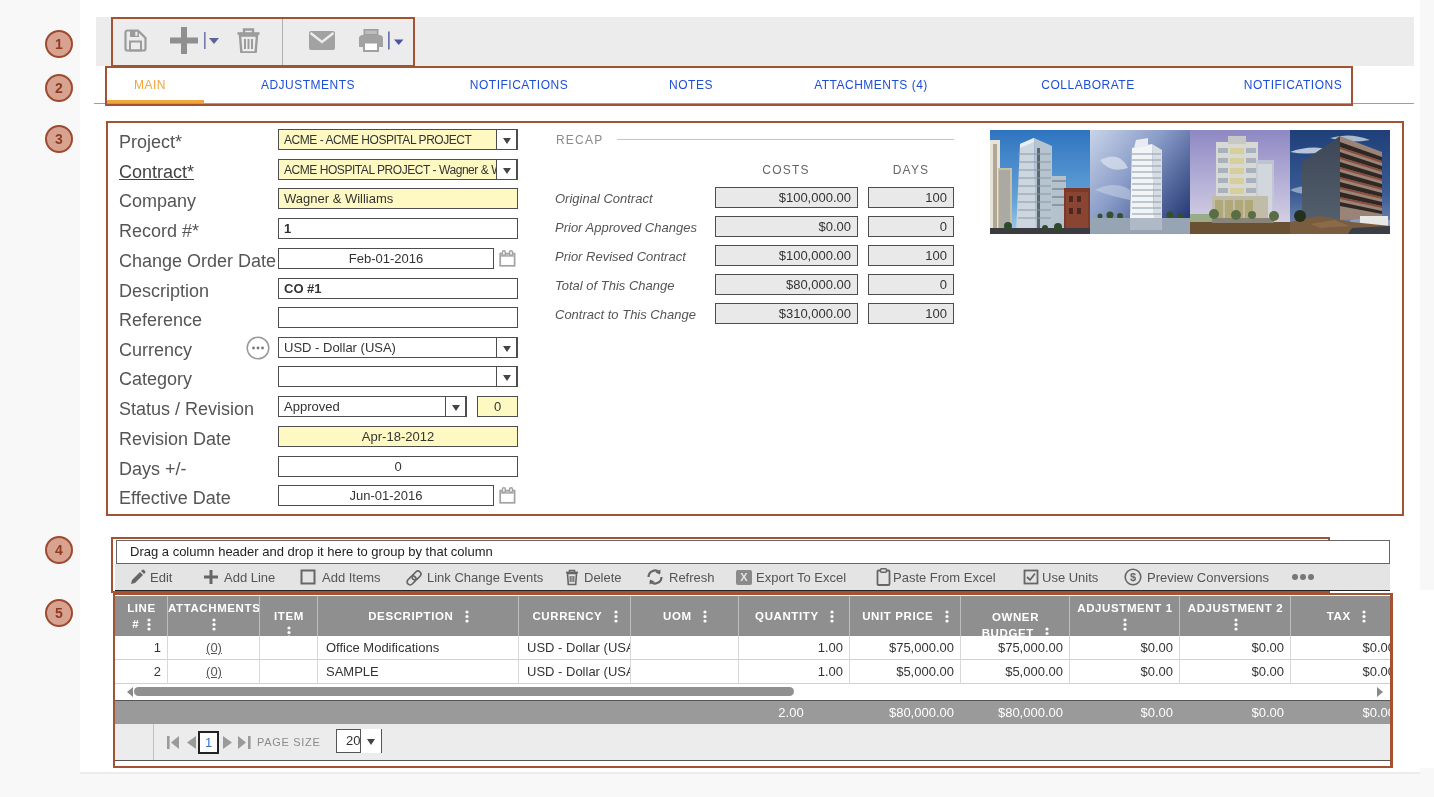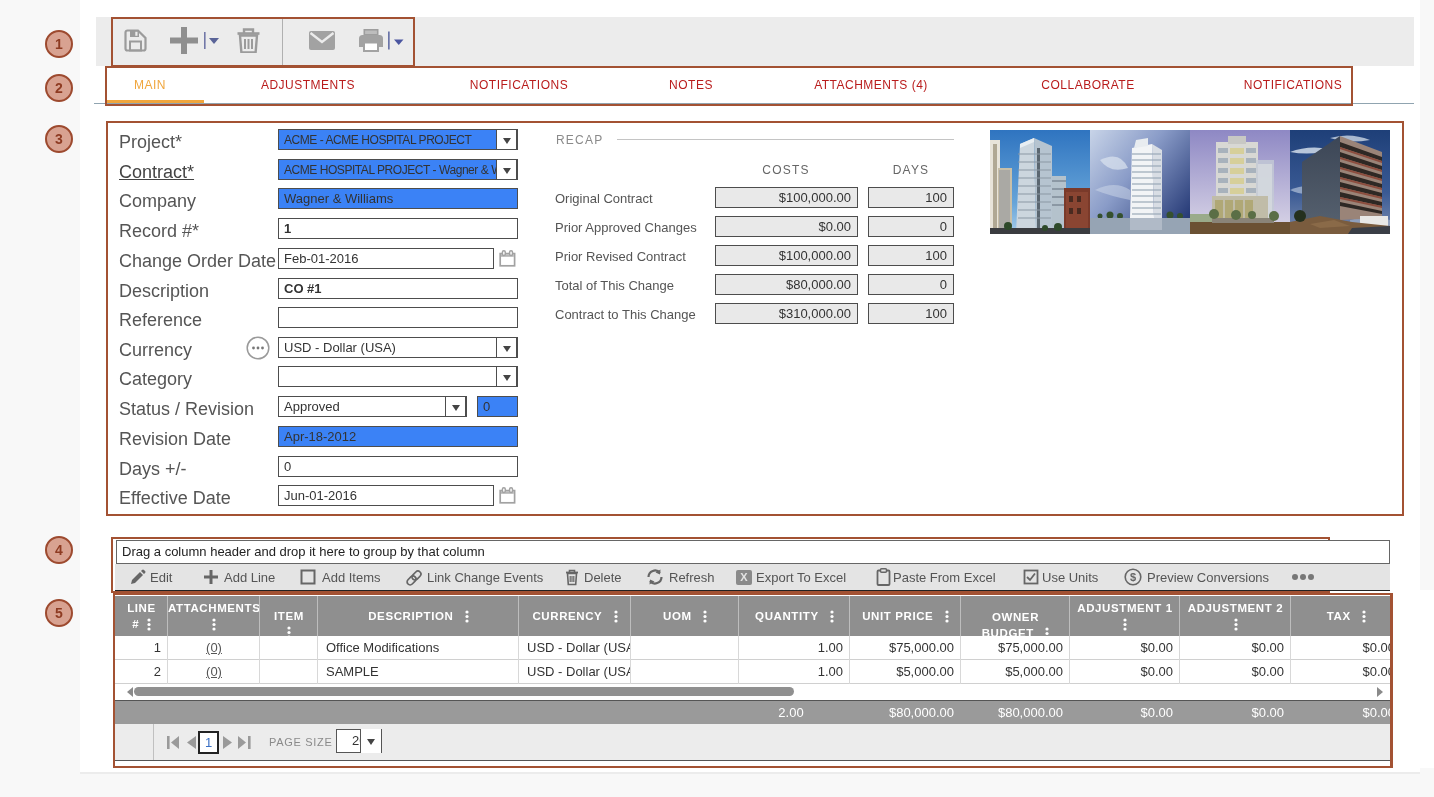--- a/index.html
+++ b/index.html
@@ -3,35 +3,35 @@
 <meta charset="utf-8">
 <style>
 * { margin:0; padding:0; box-sizing:border-box; }
 html,body { width:1434px; height:797px; background:#f8f8f8; font-family:"Liberation Sans", sans-serif; }
 body { position:relative; overflow:hidden; }
 .abs { position:absolute; }
 
 #toolbar { left:96px; top:17px; width:1318px; height:49px; background:#ececec; }
 #tbsep { left:282px; top:17px; width:1px; height:49px; background:#b0b0b0; }
 
-.tab { top:78px; height:16px; font-size:12px; letter-spacing:0.5px; color:#b91c1c; white-space:nowrap; transform:translateX(-50%); }
+.tab { top:78px; height:16px; font-size:12px; letter-spacing:0.5px; color:#1d4ed8; white-space:nowrap; transform:translateX(-50%); }
 #tabline { left:94px; top:103px; width:1320px; height:1px; background:#90a4b0; }
 #tabact { left:105px; top:100px; width:99px; height:3px; background:#f0a63d; }
 
 .bx { border:2px solid #a35233; }
 .circ { left:45px; width:28px; height:28px; border-radius:50%; background:#d8a291; border:2px solid #9d4a2f; color:#8e3b22; font-size:14px; font-weight:bold; text-align:center; line-height:24px; }
 
 .lbl { font-size:18px; color:#555; white-space:nowrap; }
 .inp { height:21px; border:1px solid #4d4d4d; background:#fff; font-size:13px; color:#333; line-height:19px; padding:0 5px; white-space:nowrap; overflow:hidden; }
-.gray { background:#3b82f6; }
-.rt { text-align:left; }
+.gray { background:#fef9c3; }
+.rt { text-align:center; }
 .selbtn { position:absolute; right:0; top:-1px; width:21px; height:21px; background:#fff; border:1px solid #4d4d4d; }
 .selbtn:after { content:""; position:absolute; left:6px; top:8px; border:4.5px solid transparent; border-top:6px solid #444; }
 
-.rc-lbl { font-size:13px; color:#555; }
+.rc-lbl { font-size:13px; color:#555;font-style:italic; }
 .rc-box { height:21px; border:1px solid #4d4d4d; background:#e9e9e9; font-size:13px; color:#333; text-align:right; padding:0 6px; line-height:19px; }
 
 .gh { background:#8f8f8f; color:#fff; font-size:11.5px; letter-spacing:0.6px; font-weight:bold; }
 .cell { position:absolute; font-size:13px; color:#333; line-height:23px; white-space:nowrap; overflow:hidden; }
 .hdot { display:inline-block; vertical-align:middle; }
 .gh2 { height:40px; background:#8f8f8f; color:#fff; font-size:11.5px; letter-spacing:0.6px; font-weight:bold; text-align:center; line-height:16px; overflow:hidden; white-space:nowrap; }
 </style>
 </head>
 <body>
 <div class="abs" style="left:80px;top:0;width:1340px;height:772px;background:#fff"></div>
@@ -328,21 +328,21 @@
   <polygon points="50,57 92,67 92,69 50,59"></polygon>
       <polygon points="50,67 92,76 92,78 50,69"></polygon>
     </g>
  <rect x="70" y="86" width="28" height="10" fill="#e8e8e6"></rect>
  <path d="M0 92 L30 86 L62 92 L100 96 L100 104 L0 104 Z" fill="#7a5c3e"></path>
  <path d="M20 94 L44 90 L60 96 L30 98 Z" fill="#8a6a48"></path>
  <path d="M62 98 L100 96 L100 104 L58 104 Z" fill="#3a3e46"></path>
  <circle cx="10" cy="86" r="6" fill="#24301e"></circle>
 </svg>
 
-<div class="abs" style="left:116px;top:540px;width:1274px;height:24px;background:#fff;border:1px solid #666;font-size:13px;color:#222;line-height:22px;padding-left:5px">Drag a column header and drop it here to group by that column</div>
+<div class="abs" style="left:116px;top:540px;width:1274px;height:24px;background:#fff;border:1px solid #666;font-size:13px;color:#222;line-height:22px;padding-left:13px">Drag a column header and drop it here to group by that column</div>
 
 <div class="abs" style="left:115px;top:564px;width:1275px;height:27px;background:#e4e4e4;border-bottom:1px solid #555"></div>
 <svg class="abs" style="left:129px;top:569px" width="17" height="17" viewBox="0 0 17 17">
     <path d="M2 15 L3 11 L11 3 L14 6 L6 14 Z" fill="#666"></path>
     <path d="M12 2 L15 5 L16 4 a1.4 1.4 0 0 0 0-2 L15 1 a1.4 1.4 0 0 0 -2 0 Z" fill="#666"></path>
   </svg>
 <svg class="abs" style="left:203px;top:569px" width="16" height="16" viewBox="0 0 16 16">
     <rect x="6.5" y="1" width="3" height="14" fill="#666"></rect>
     <rect x="1" y="6.5" width="14" height="3" fill="#666"></rect>
   </svg>
@@ -550,19 +550,19 @@
     <path d="M11 1 L2 7.5 L11 14 Z" fill="#9a9a9a"></path>
   </svg>
 <div class="abs" style="left:198px;top:731px;width:21px;height:23px;background:#fff;border:2px solid #222;color:#3a6fc4;font-size:13px;text-align:center;line-height:19px">1</div>
 <svg class="abs" style="left:222px;top:735px" width="12" height="15" viewBox="0 0 12 15">
     <path d="M1 1 L10 7.5 L1 14 Z" fill="#9a9a9a"></path>
   </svg>
 <svg class="abs" style="left:237px;top:735px" width="15" height="15" viewBox="0 0 15 15">
     <path d="M1 1 L9 7.5 L1 14 Z" fill="#9a9a9a"></path>
     <rect x="11" y="1" width="2.6" height="13" fill="#9a9a9a"></rect>
   </svg>
-<div class="abs" style="left:269px;top:736px;font-size:11px;color:#8a8a8a;letter-spacing:0.7px">PAGE SIZE</div>
-<div class="abs" style="left:336px;top:729px;width:46px;height:24px;background:#fff;border:1px solid #555;font-size:13px;color:#333;line-height:22px;padding-left:15px">20<div style="position:absolute;right:0;top:-1px;width:21px;height:24px;border-left:1px solid #555;background:#fff">
+<div class="abs" style="left:257px;top:736px;font-size:11px;color:#8a8a8a;letter-spacing:0.7px">PAGE SIZE</div>
+<div class="abs" style="left:336px;top:729px;width:46px;height:24px;background:#fff;border:1px solid #555;font-size:13px;color:#333;line-height:22px;padding-left:9px">20<div style="position:absolute;right:0;top:-1px;width:21px;height:24px;border-left:1px solid #555;background:#fff">
       <div style="position:absolute;left:6px;top:10px;border:4.5px solid transparent;border-top:6px solid #444"></div>
     </div></div>
 
 <div class="abs" style="left:1393px;top:590px;width:41px;height:178px;background:#fff"></div>
 <div class="abs" style="left:1390px;top:593px;width:3px;height:175px;background:#a35233"></div>
 
 </body></html>

